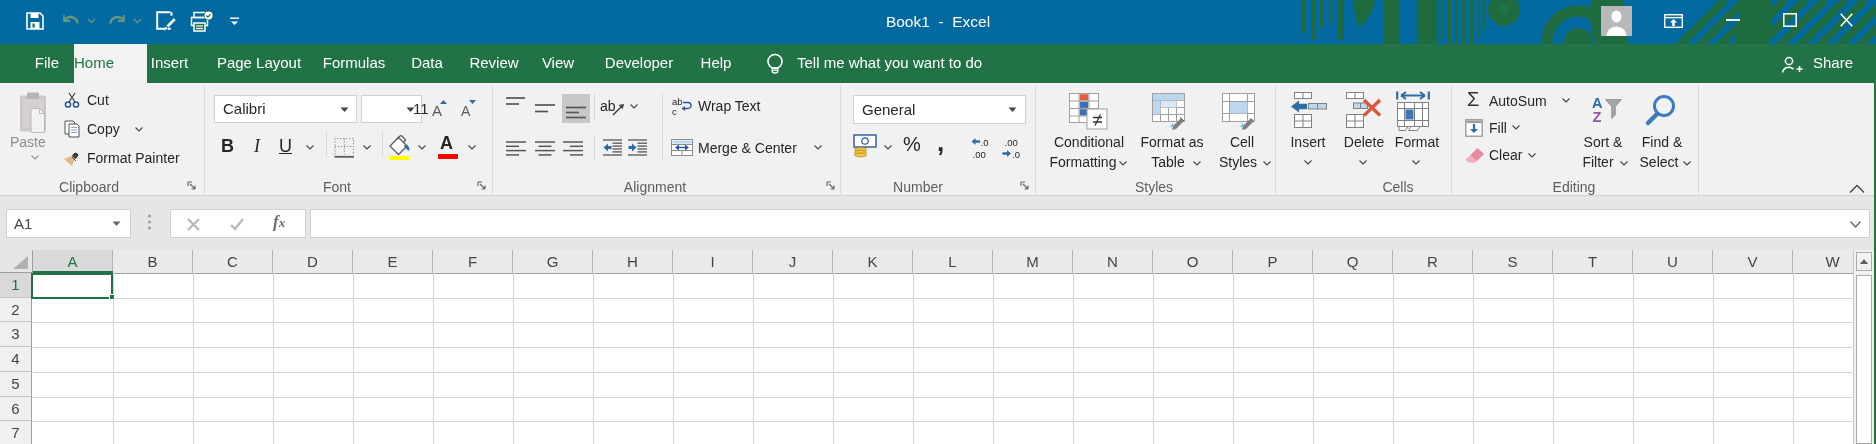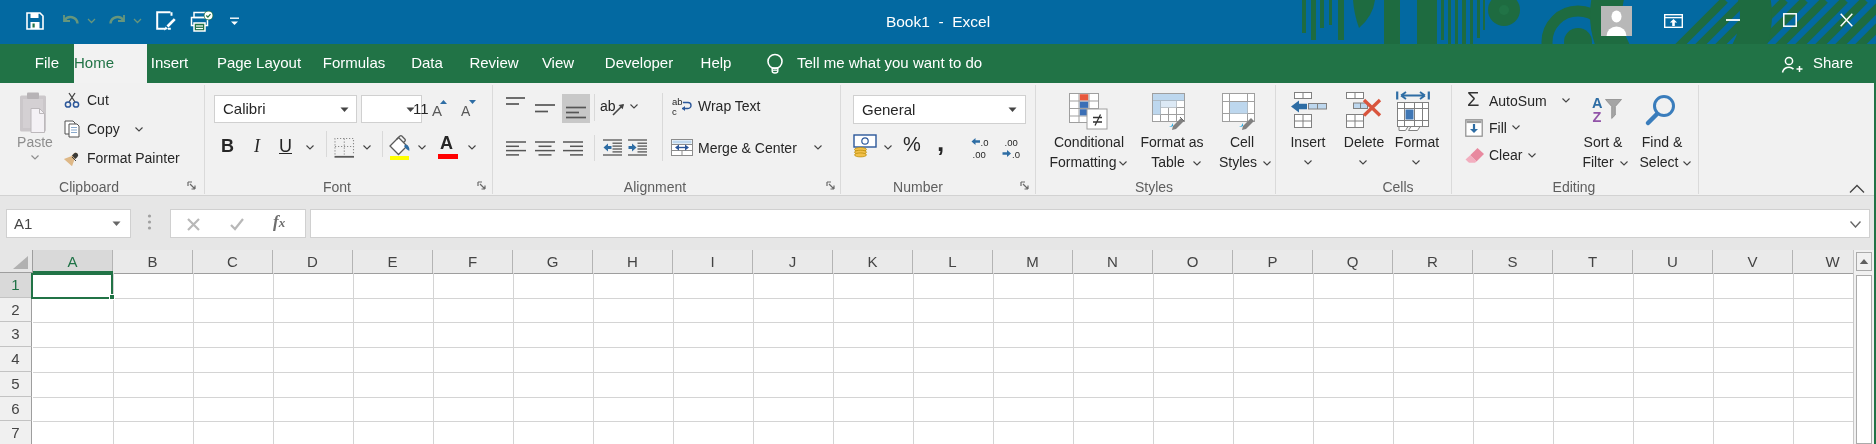--- a/index.html
+++ b/index.html
@@ -206,21 +206,21 @@
       <path d="M1 8.5 L8 1.5 L15 8.5" stroke="#444" stroke-width="1.3" fill="none"></path>
     </svg>
 
   <svg class="abs" style="left:19px;top:9px;" width="30" height="42" viewBox="0 0 30 42">
     <rect x="1" y="3.5" width="26" height="36" rx="1.5" fill="#cbc7ca"></rect>
     <rect x="8" y="0.5" width="12" height="6.5" rx="1" fill="#b7b3b6"></rect>
     <rect x="4" y="7" width="20" height="29" fill="#d4d0d3"></rect>
     <path d="M12 16.5 h8.5 l5 5 v19 H12 z" fill="#f4f1f5" stroke="#bcb8bb" stroke-width="1"></path>
     <path d="M20.5 16.5 v5 h5" fill="none" stroke="#bcb8bb" stroke-width="1"></path>
   </svg>
-  <div class="abs" style="left:10px;top:51px;width:50px;text-align:center;font-size:14px;color:#8e8e8e;">Paste</div>
+  <div class="abs" style="left:10px;top:51px;width:50px;font-size:14px;color:#8e8e8e;">Paste</div>
   <svg class="abs" style="left:31px;top:72px;" width="8" height="5" viewBox="0 0 8 5">
       <path d="M0.5 0.5 l3.5 3.5 L7.5 0.5" stroke="#8e8e8e" stroke-width="1.2" fill="none"></path>
     </svg>
 
   <svg class="abs" style="left:64px;top:9px;" width="16" height="16" viewBox="0 0 16 16">
     <path d="M5 1 L11 10 M11 1 L5 10" stroke="#444" stroke-width="1.3" fill="none"></path>
     <circle cx="4" cy="12.5" r="2.6" fill="none" stroke="#2b579a" stroke-width="1.5"></circle>
     <circle cx="12" cy="12.5" r="2.6" fill="none" stroke="#2b579a" stroke-width="1.5"></circle>
   </svg>
   <div class="rtext abs" style="left:87px;top:9px;">Cut</div>

